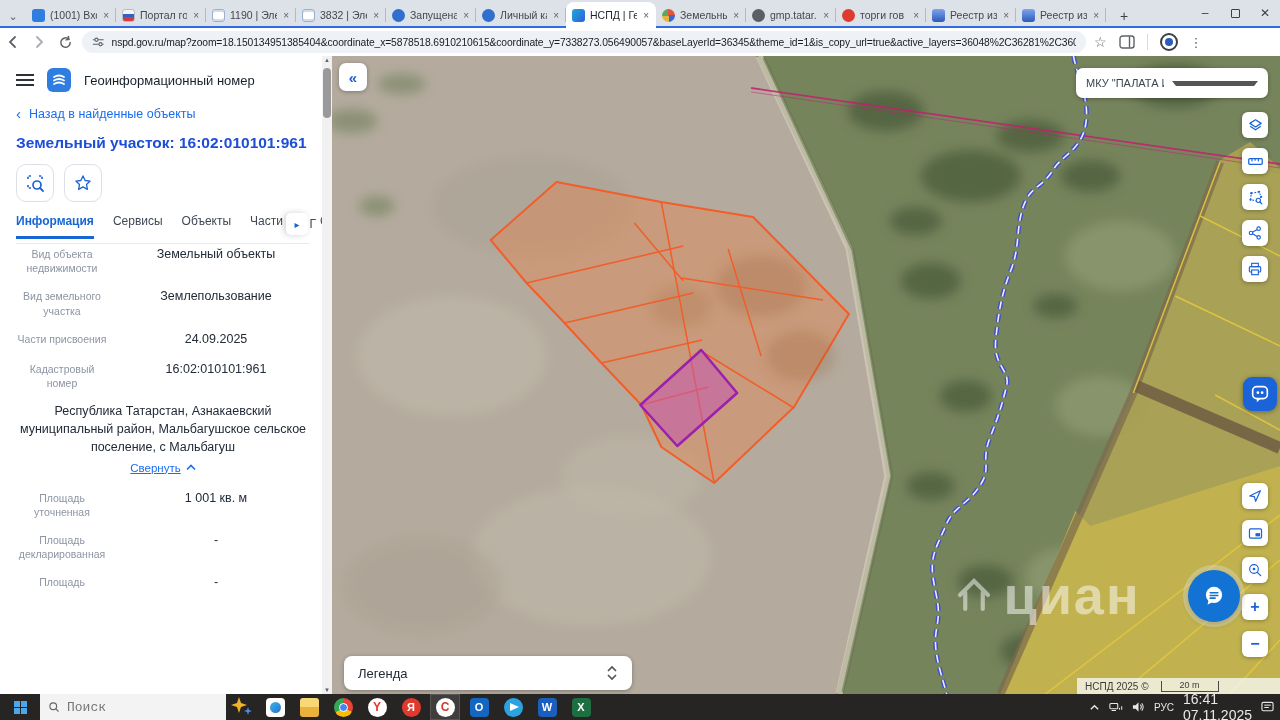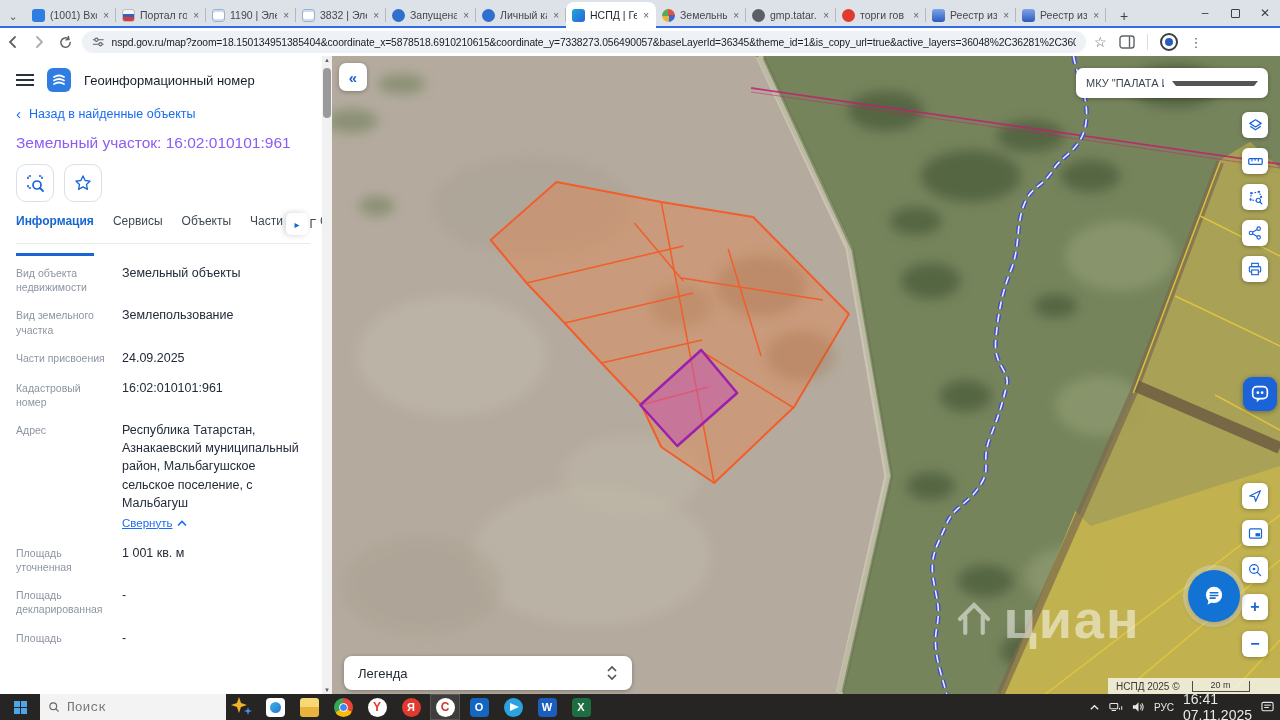--- a/index.html
+++ b/index.html
@@ -43,29 +43,29 @@
 
   
   .sidebar { position:absolute; left:0; top:56px; width:322px; height:638px; background:#fff; overflow:hidden; padding:12px 12px 0 16px; }
   .sb-head { display:flex; align-items:center; gap:13px; }
   .burger { width:18px; height:12px; border-top:2px solid #2c3238; border-bottom:2px solid #2c3238; position:relative; }
   .burger:after { content:""; position:absolute; left:0; top:3px; width:18px; height:2px; background:#2c3238; }
   .logo { width:24px; height:24px; border-radius:6px; background:#2f7de1; display:flex; align-items:center; justify-content:center; }
   .sb-title { font-size:13px; color:#15202b; }
   .backlink { margin-top:14px; display:flex; align-items:center; gap:8px; color:#1a6df0; font-size:12.5px; }
   .backlink .chev { font-size:15px; line-height:1; }
-  .obj-title { margin-top:13px; font-size:15.5px; font-weight:400; color:#8b5cf6; }
+  .obj-title { margin-top:13px; font-size:15.5px; font-weight:700; color:#1d4ed8; }
   .sb-actions { margin-top:12px; display:flex; gap:10px; }
   .sb-actbtn { width:38px; height:38px; border:1px solid #dbe0e7; border-radius:10px; background:#fff; display:flex; align-items:center; justify-content:center; }
   .sb-tabs { position:relative; margin-top:12px; display:flex; gap:19px; border-bottom:1px solid #e7eaee; height:30px; align-items:flex-start; white-space:nowrap; }
-  .sb-tab { font-size:12px; color:#3f4854; padding-bottom:25px; }
+  .sb-tab { font-size:12px; color:#3f4854; padding-bottom:8px; }
   .sb-tab.active { color:#1766d1; font-weight:600; border-bottom:3px solid #1766d1; }
   .tab-scroll { position:absolute; right:2px; top:-1px; width:22px; height:22px; background:#fff; border-radius:5px; box-shadow:-2px 0 6px rgba(0,0,0,.18); color:#1766d1; font-size:10px; display:flex; align-items:center; justify-content:center; }
   .tab-sliver { position:absolute; right:-6px; top:3px; font-size:12px; color:#3f4854; }
-  .fields { margin-top:20px; }
+  .fields { margin-top:1px;text-align:center; }
   .frow { display:flex; gap:14px; margin-bottom:12px; }
   .flabel { width:92px; flex:0 0 92px; font-size:10.5px; color:#8d95a3; line-height:1.35; padding-top:2px; }
   .fvalue { flex:1; font-size:12.5px; color:#222b38; line-height:1.45; }
   .collapse-link { display:inline-flex; align-items:center; gap:5px; color:#1a6df0; font-size:11.5px; text-decoration:underline; margin-top:3px; }
   .sb-scroll { position:absolute; left:322px; top:56px; width:10px; height:638px; background:#f1f1f1; z-index:5; }
   .sb-scroll .thumb { position:absolute; left:1px; top:12px; width:8px; height:50px; background:#9a9a9a; border-radius:4px; }
   .sb-scroll .arr { position:absolute; left:0; width:10px; font-size:6px; color:#606060; text-align:center; }
 
   
   .map { position:absolute; left:332px; top:56px; width:948px; height:638px; overflow:hidden; background:#b4ab9e; }
@@ -74,24 +74,24 @@
   .collapse-btn { left:7px; top:7px; width:28px; height:28px; color:#1b63d8; font-size:15px; font-weight:700; border-radius:7px; }
   .layer-select { position:absolute; right:12px; top:12px; width:192px; height:30px; background:#fff; border-radius:7px; box-shadow:0 1px 4px rgba(0,0,0,.3); display:flex; align-items:center; padding:0 10px; gap:8px; }
   .layer-select span { flex:1; font-size:11px; color:#3d464f; white-space:nowrap; overflow:hidden; }
   .caret-down { width:0; height:0; border-left:4px solid transparent; border-right:4px solid transparent; border-top:5px solid #555; }
   .stack-ico { width:26px; height:26px; right:12px; }
   .assistant { position:absolute; left:911px; top:321px; width:34px; height:34px; background:#1b63d8; border-radius:9px; box-shadow:0 1px 5px rgba(0,0,0,.35); display:flex; align-items:center; justify-content:center; }
   .zoomtxt { font-size:16px; color:#1b63d8; font-weight:600; }
   .chatfab { position:absolute; left:856px; top:514px; width:52px; height:52px; border-radius:50%; background:#1273d4; box-shadow:0 0 0 5px rgba(230,230,230,.35),0 2px 6px rgba(0,0,0,.3); display:flex; align-items:center; justify-content:center; }
   .legend { position:absolute; left:12px; top:600px; width:288px; height:34px; background:#fff; border-radius:8px; box-shadow:0 1px 4px rgba(0,0,0,.3); display:flex; align-items:center; padding:0 14px; }
   .legend span { flex:1; font-size:13px; color:#212a35; }
-  .watermark { position:absolute; left:545px; top:536px; width:340px; text-align:center; pointer-events:none; }
+  .watermark { position:absolute; left:545px; top:512px; width:340px; text-align:center; pointer-events:none; }
   .wm-brand { display:flex; align-items:center; justify-content:center; gap:8px; font-size:54px; font-weight:700; color:rgba(255,255,255,.5); letter-spacing:2px; line-height:1; }
   .wm-id { margin-top:4px; font-size:27px; font-weight:700; color:rgba(255,255,255,.45); letter-spacing:3px; }
-  .attrib { position:absolute; right:0; top:622px; height:16px; width:172px; background:rgba(248,248,246,.78); display:flex; align-items:center; gap:12px; padding:0 8px; }
+  .attrib { position:absolute; right:0; top:622px; height:16px; width:203px; background:rgba(248,248,246,.78); display:flex; align-items:center; gap:12px; padding:0 8px; }
   .attrib .txt { font-size:10px; color:#3a3a3a; }
   .scalebar { width:58px; height:11px; border-left:1.5px solid #4a4a4a; border-right:1.5px solid #4a4a4a; border-bottom:1.5px solid #4a4a4a; font-size:9px; color:#3a3a3a; text-align:center; line-height:9px; }
 
   
   .taskbar { position:absolute; left:0; top:694px; width:1280px; height:26px; background:#262523; display:flex; align-items:center; z-index:10; }
   .startbtn { width:40px; height:26px; display:flex; align-items:center; justify-content:center; }
   .start-grid { display:grid; grid-template-columns:6px 6px; grid-template-rows:6px 6px; gap:1px; }
   .start-grid i { background:#4ba6ea; }
   .tb-search { width:186px; height:26px; background:#f3f3f3; display:flex; align-items:center; gap:7px; padding:0 8px; }
   .tb-search input { border:0; outline:0; background:transparent; font-size:13px; color:#5f6368; width:120px; font-family:Liberation Mono, monospace; }
@@ -296,21 +296,20 @@
         </div>
       <div class="frow">
           <div class="flabel">Части присвоения</div>
           <div class="fvalue">24.09.2025</div>
         </div>
       <div class="frow">
           <div class="flabel">Кадастровый номер</div>
           <div class="fvalue">16:02:010101:961</div>
         </div>
       <div class="frow">
-        <div class="flabel">Адрес</div>
         <div class="fvalue">
           <span>Республика Татарстан, Азнакаевский муниципальный район, Мальбагушское сельское поселение, с Мальбагуш</span><br>
           <span class="collapse-link">
             <span>Свернуть</span>
             <svg width="10" height="7" viewBox="0 0 10 7">
                 <path d="M1 5.5 L5 1.5 L9 5.5" stroke="#1a6df0" stroke-width="1.6" fill="none"></path>
               </svg>
           </span>
         </div>
       </div>

